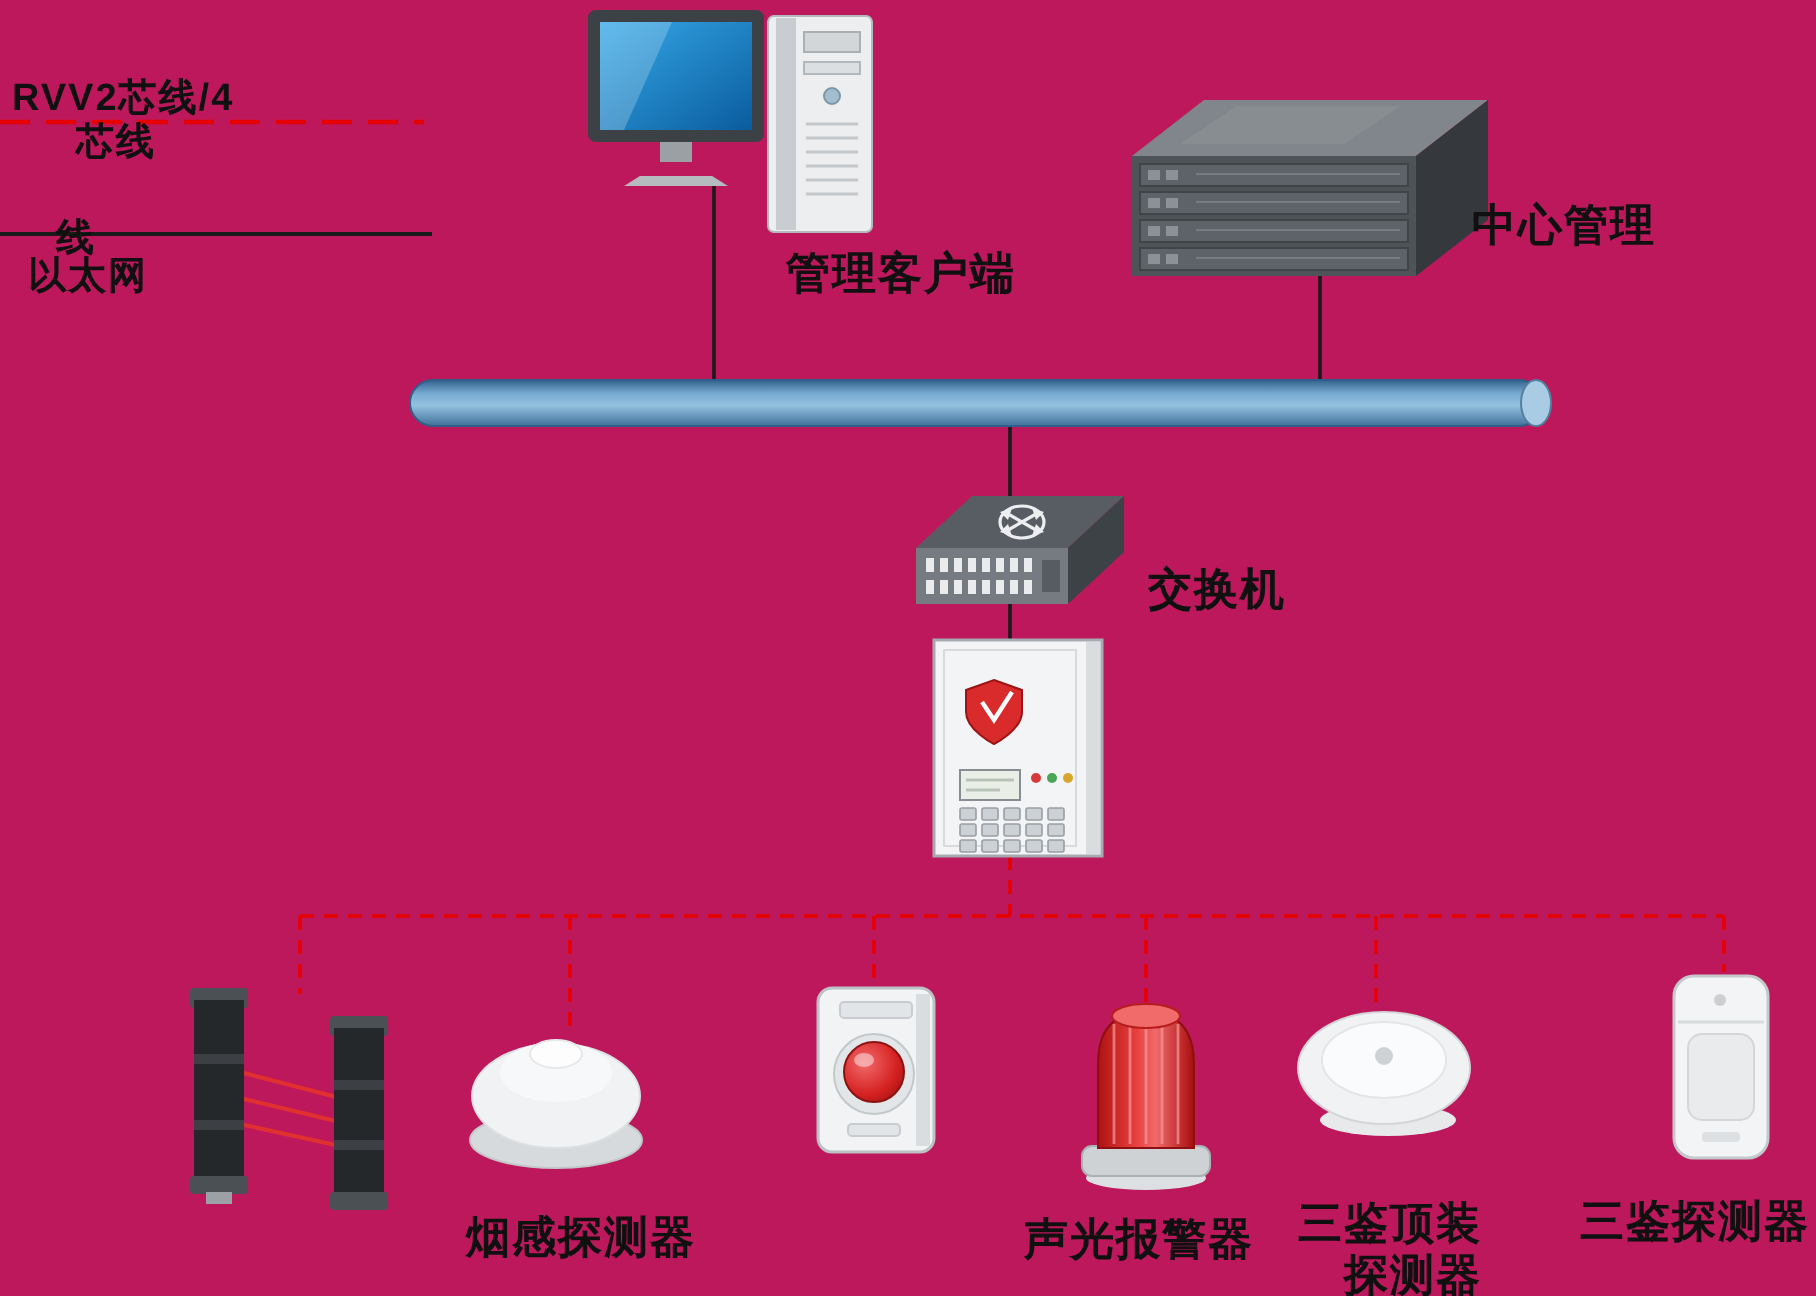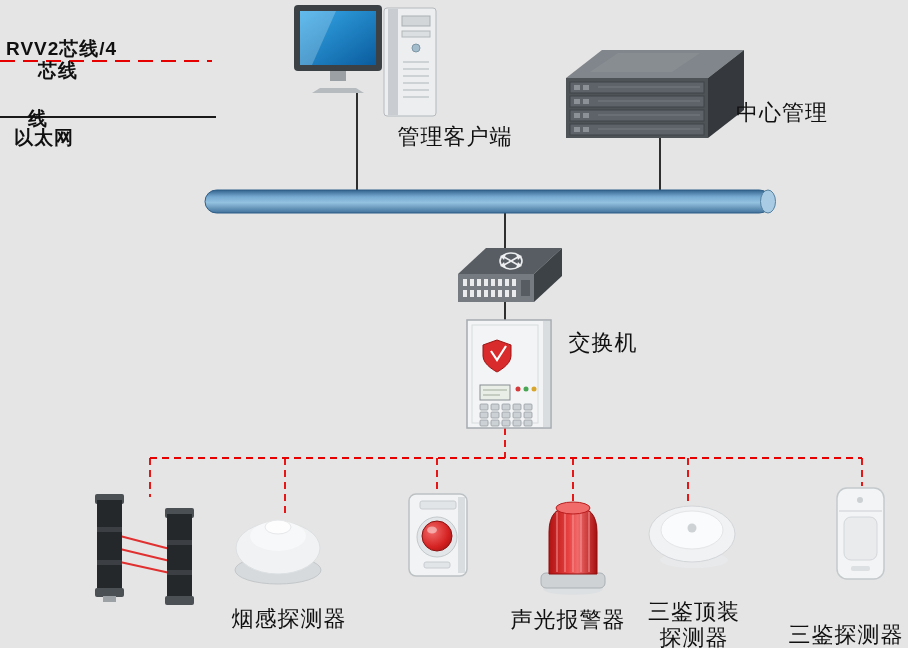--- a/index.html
+++ b/index.html
@@ -1,19 +1,19 @@
 <!DOCTYPE html>
 <html><head>
 <meta charset="utf-8">
 <style>
   * { margin:0; padding:0; box-sizing:border-box; }
   html,body { background:#ffffff; font-family:"Liberation Sans", sans-serif; }
-  .canvas { position:relative; width:908px; height:648px; background:#e5e5e5; overflow:hidden; }
+  .canvas { position:relative; width:908px; height:648px; background:#be185d; overflow:hidden; }
   .canvas svg { position:absolute; left:0; top:0; }
-  .lbl { position:absolute; font-weight:400; color:#101010; font-size:22px; letter-spacing:1px; text-align:center; line-height:1.18; }
+  .lbl { position:absolute; font-weight:700; color:#101010; font-size:22px; letter-spacing:1px; text-align:right; line-height:1.18; }
   .legend-lbl { position:absolute; font-weight:700; color:#101010; font-size:19px; letter-spacing:1px; }
 </style>
 </head>
 <body>
 
 <div class="canvas">
 
   <svg width="908" height="648" viewBox="0 0 908 648">
     <defs>
       <linearGradient id="screenGrad" x1="0" y1="0" x2="1" y2="1">
@@ -246,27 +246,27 @@
       <circle cx="860" cy="500" r="3" fill="#ccd0d3"></circle>
       <rect x="851" y="566" width="19" height="5" rx="2" fill="#dde0e2"></rect>
     </g>
   </svg>
 
   <div class="legend-lbl" style="left:6px; top:36px;">RVV2芯线/4</div>
   <div class="legend-lbl" style="left:38px; top:58px;">芯线</div>
   <div class="legend-lbl" style="left:14px; top:85px;margin-top:40px;">以太网</div>
   <div class="legend-lbl" style="left:28px; top:106px;">线</div>
 
-  <div class="lbl" style="left:385px; top:124px; width:140px;">管理客户端</div>
+  <div class="lbl" style="left:368px; top:124px; width:140px;">管理客户端</div>
   <div class="lbl" style="left:736px; top:100px; width:92px;">
     <div>中心管理</div>
   </div>
-  <div class="lbl" style="left:563px; top:282px; width:80px;margin-top:48px;">交换机</div>
+  <div class="lbl" style="left:563px; top:282px; width:80px;">交换机</div>
 
   <div class="lbl" style="left:230px; top:606px; width:118px;">烟感探测器</div>
   <div class="lbl" style="left:509px; top:607px; width:118px;">声光报警器</div>
   <div class="lbl" style="left:647px; top:599px; width:94px;">
     <div>三鉴顶装</div>
     <div>探测器</div>
   </div>
-  <div class="lbl" style="left:787px; top:622px; width:118px;">三鉴探测器</div>
+  <div class="lbl" style="left:787px; top:598px; width:118px;">三鉴探测器</div>
 
 </div>
 
 </body></html>

